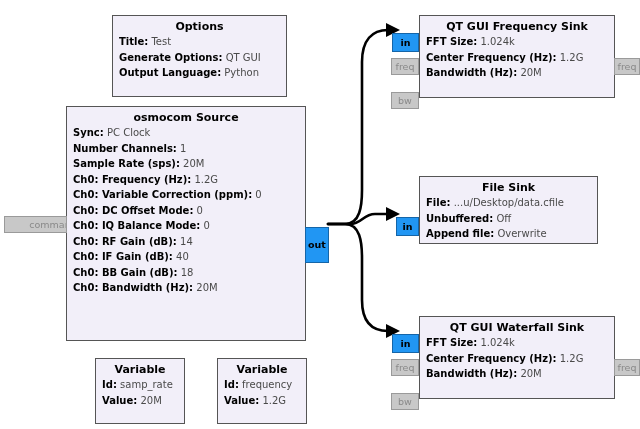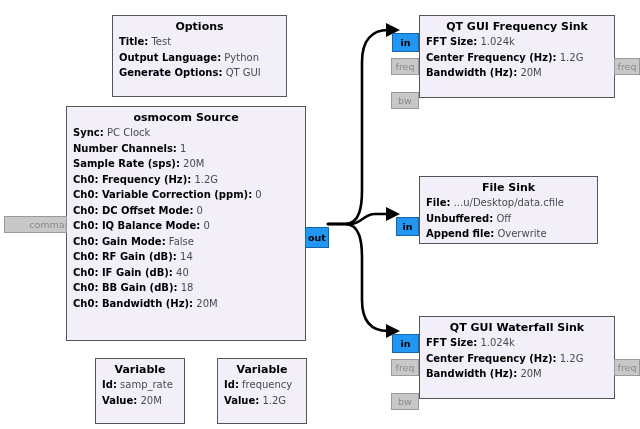--- a/index.html
+++ b/index.html
@@ -102,27 +102,27 @@
     <polygon points="386,324 400,331 386,338" fill="#000000"></polygon>
   </svg>
 
   <div class="block" style="left:112px; top:15px; width:175px; height:82px;">
     <div class="block-title">Options</div>
     <div class="param">
       <span class="k">Title:</span>
       <span class="v">Test</span>
     </div>
     <div class="param">
+      <span class="k">Generate Options:</span>
+      <span class="v">QT GUI</span>
+    </div>
+    <div class="param">
       <span class="k">Output Language:</span>
       <span class="v">Python</span>
     </div>
-    <div class="param">
-      <span class="k">Generate Options:</span>
-      <span class="v">QT GUI</span>
-    </div>
   </div>
 
   <div class="block" style="left:66px; top:106px; width:240px; height:235px;">
     <div class="block-title">osmocom Source</div>
     <div class="param">
       <span class="k">Sync:</span>
       <span class="v">PC Clock</span>
     </div>
     <div class="param">
       <span class="k">Number Channels:</span>
@@ -142,43 +142,39 @@
     </div>
     <div class="param">
       <span class="k">Ch0: DC Offset Mode:</span>
       <span class="v">0</span>
     </div>
     <div class="param">
       <span class="k">Ch0: IQ Balance Mode:</span>
       <span class="v">0</span>
     </div>
     <div class="param">
-      <span class="k">Ch0: Gain Mode:</span>
-      <span class="v">False</span>
-    </div>
-    <div class="param">
       <span class="k">Ch0: RF Gain (dB):</span>
       <span class="v">14</span>
     </div>
     <div class="param">
       <span class="k">Ch0: IF Gain (dB):</span>
       <span class="v">40</span>
     </div>
     <div class="param">
       <span class="k">Ch0: BB Gain (dB):</span>
       <span class="v">18</span>
     </div>
     <div class="param">
       <span class="k">Ch0: Bandwidth (Hz):</span>
       <span class="v">20M</span>
     </div>
   </div>
 
   <div class="port msg" style="left:4px; top:216px; width:63px; height:17px;padding-left:35px;">command</div>
-  <div class="port stream" style="left:305px; top:215px; width:24px; height:21px;">out</div>
+  <div class="port stream" style="left:305px; top:215px; width:24px; height:36px;">out</div>
 
   <div class="block" style="left:419px; top:15px; width:196px; height:83px;">
     <div class="block-title">QT GUI Frequency Sink</div>
     <div class="param">
       <span class="k">FFT Size:</span>
       <span class="v">1.024k</span>
     </div>
     <div class="param">
       <span class="k">Center Frequency (Hz):</span>
       <span class="v">1.2G</span>

